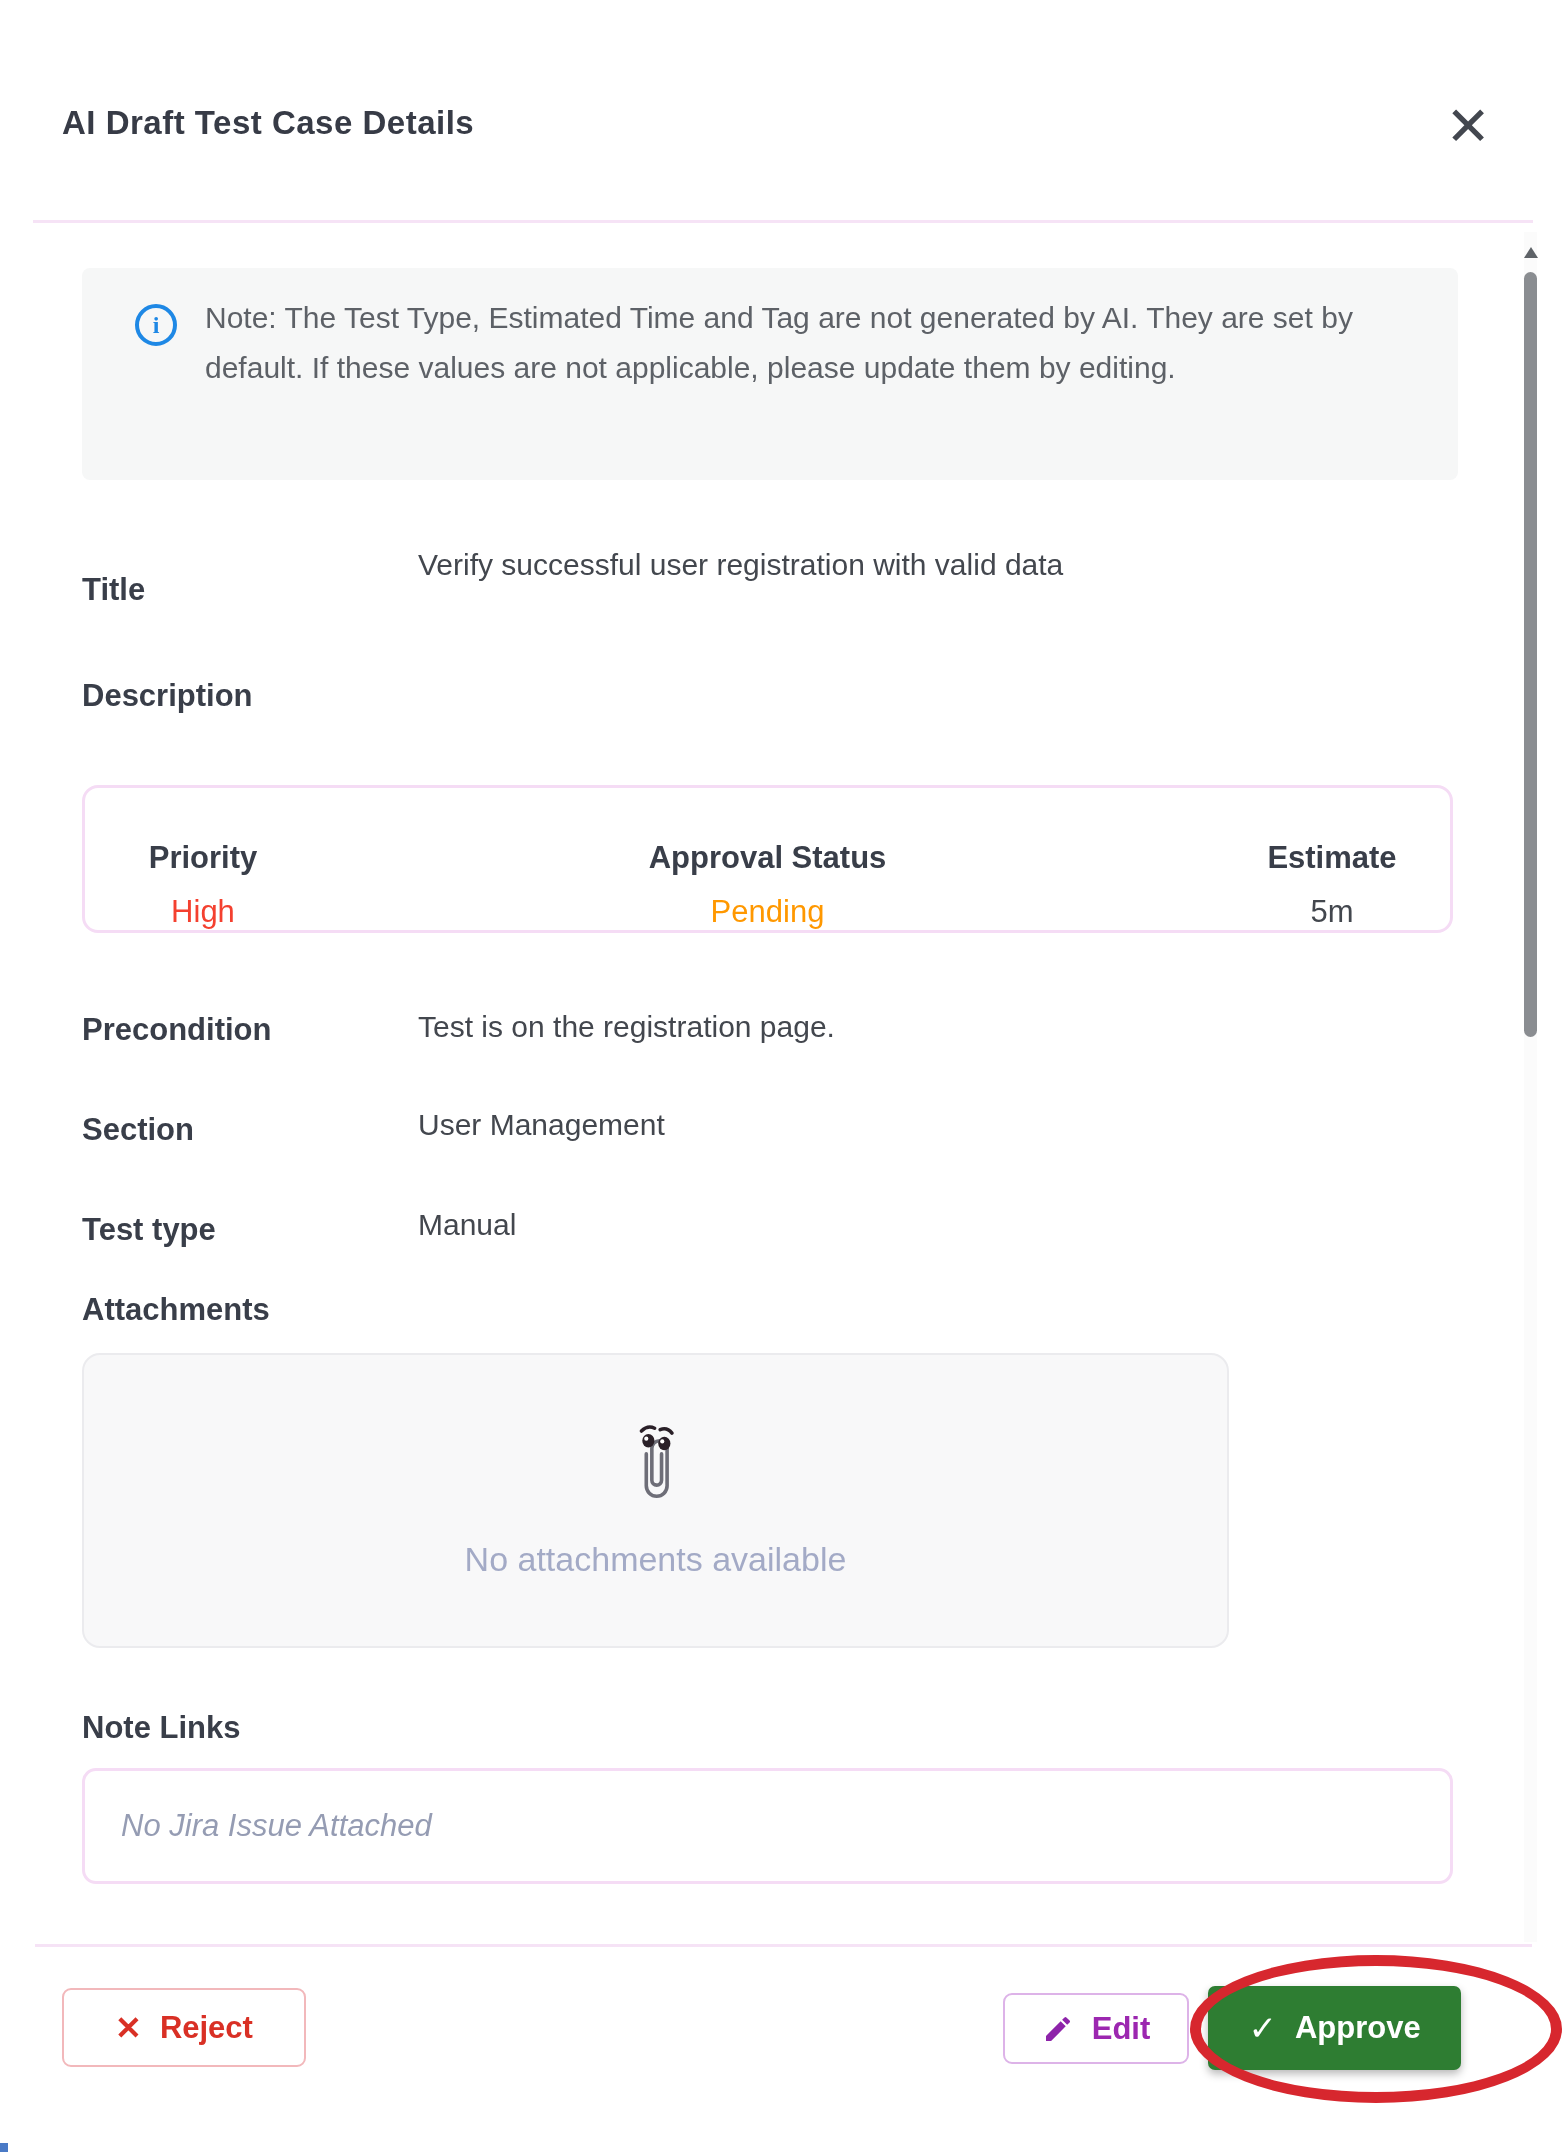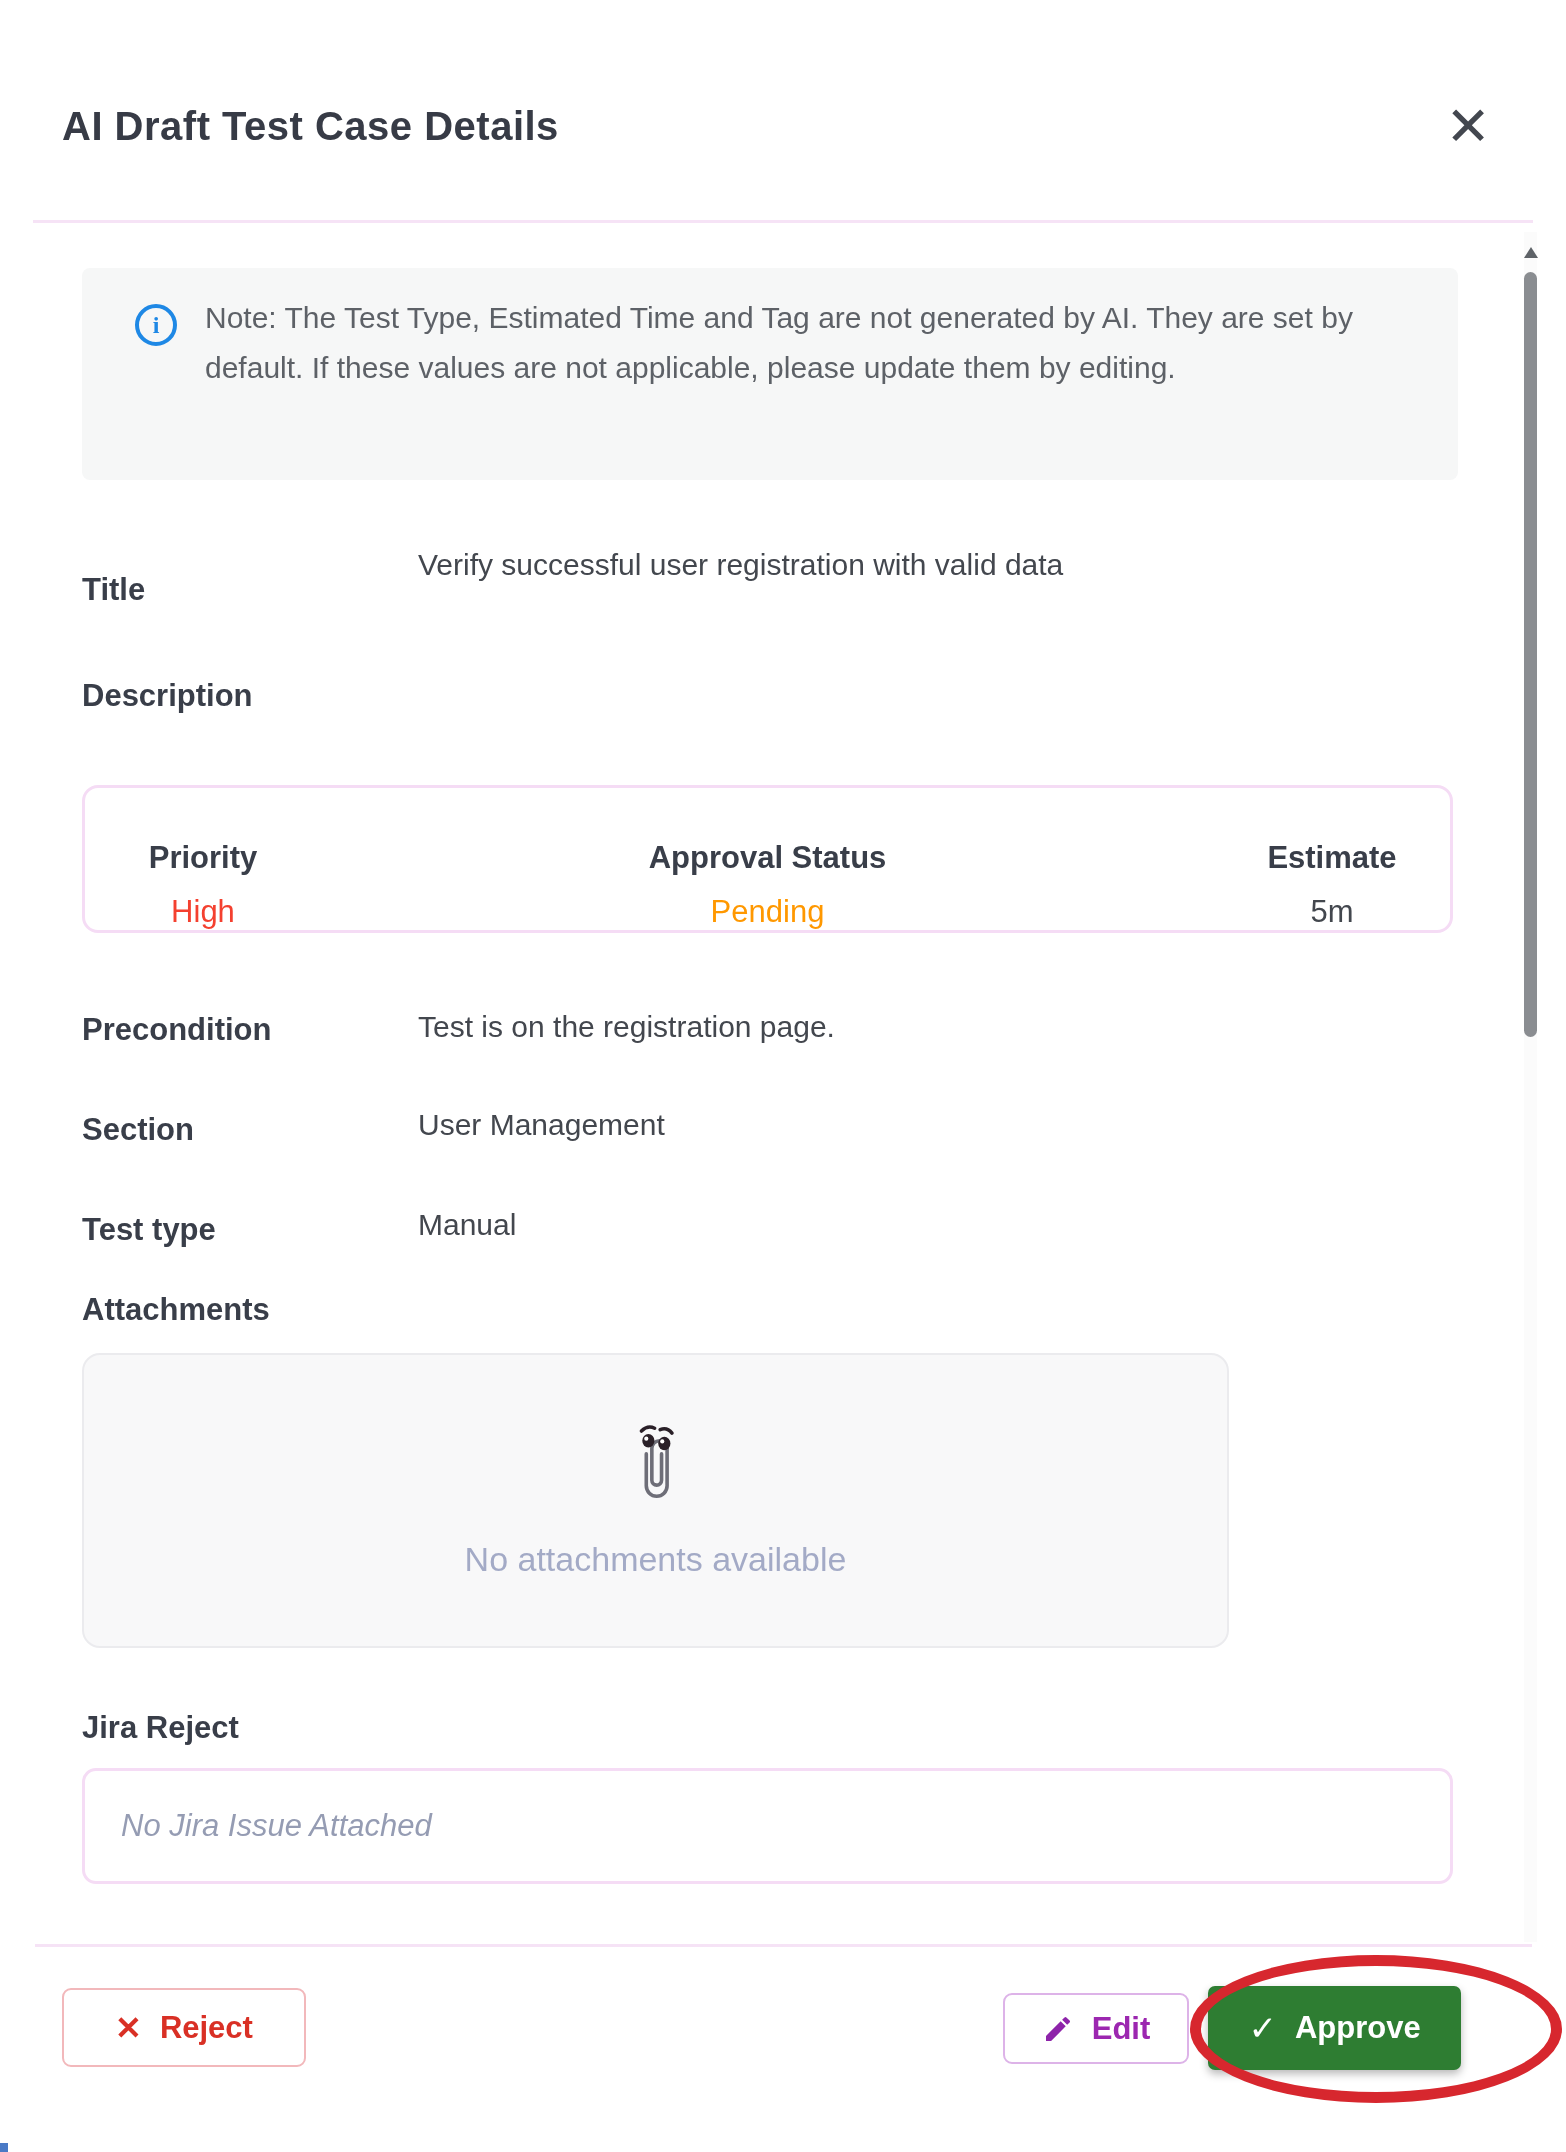--- a/index.html
+++ b/index.html
@@ -1,20 +1,20 @@
 <!DOCTYPE html>
 <html><head>
 <meta charset="utf-8">
 <style>
   html,body{margin:0;padding:0;background:#fff;}
   .screen{position:relative;width:1566px;height:2152px;background:#ffffff;overflow:hidden;
           font-family:"Liberation Sans",sans-serif;color:#3f4450;}
 
   
-  .modal-title{position:absolute;left:62px;top:104px;font-size:40px;font-weight:bold;color:#373b46;letter-spacing:.5px;}
+  .modal-title{position:absolute;left:62px;top:104px;font-size:33px;font-weight:bold;color:#373b46;letter-spacing:.5px;}
   .close-btn{position:absolute;left:1438px;top:96px;width:60px;height:60px;display:flex;align-items:center;justify-content:center;
              font-size:54px;font-weight:300;color:#43474f;cursor:pointer;line-height:1;}
   .divider{position:absolute;left:33px;width:1500px;height:3px;background:#f6e3f6;}
   .divider.top{top:220px;}
   .divider.bottom{top:1944px;left:35px;width:1497px;}
 
   
   .note-box{position:absolute;left:82px;top:268px;width:1376px;height:212px;background:#f6f7f7;border-radius:8px;}
   .info-icon{position:absolute;left:53px;top:36px;width:34px;height:34px;border:4px solid #1e88e5;border-radius:50%;
              display:flex;align-items:center;justify-content:center;font-size:24px;font-weight:bold;color:#1e88e5;font-family:"Liberation Serif",serif;}
@@ -121,21 +121,21 @@
         <ellipse cx="26" cy="15.5" rx="4.4" ry="4.8" fill="#2a2028"></ellipse>
         <circle cx="13" cy="12" r="1.5" fill="#ffffff"></circle>
         <circle cx="24.5" cy="14" r="1.5" fill="#ffffff"></circle>
         <path d="M9.5 6.5 q4.5 -4.5 9.5 -2" stroke="#2a2028" stroke-width="2.6" fill="none" stroke-linecap="round"></path>
         <path d="M23 5.5 q5 -2 8.5 2.5" stroke="#2a2028" stroke-width="2.6" fill="none" stroke-linecap="round"></path>
       </svg>
     </div>
     <div class="attach-empty">No attachments available</div>
   </div>
 
-  <div class="field-label" style="top:1710px;">Jira Reject</div>
+  <div class="field-label" style="top:1710px;">Note Links</div>
   <div class="jira-box">
     <div class="jira-empty">No Jira Issue Attached</div>
   </div>
 
   <div class="divider bottom"></div>
 
   <div class="btn btn-reject">
     <span class="x-icon">✕</span>
     <span>Reject</span>
   </div>

